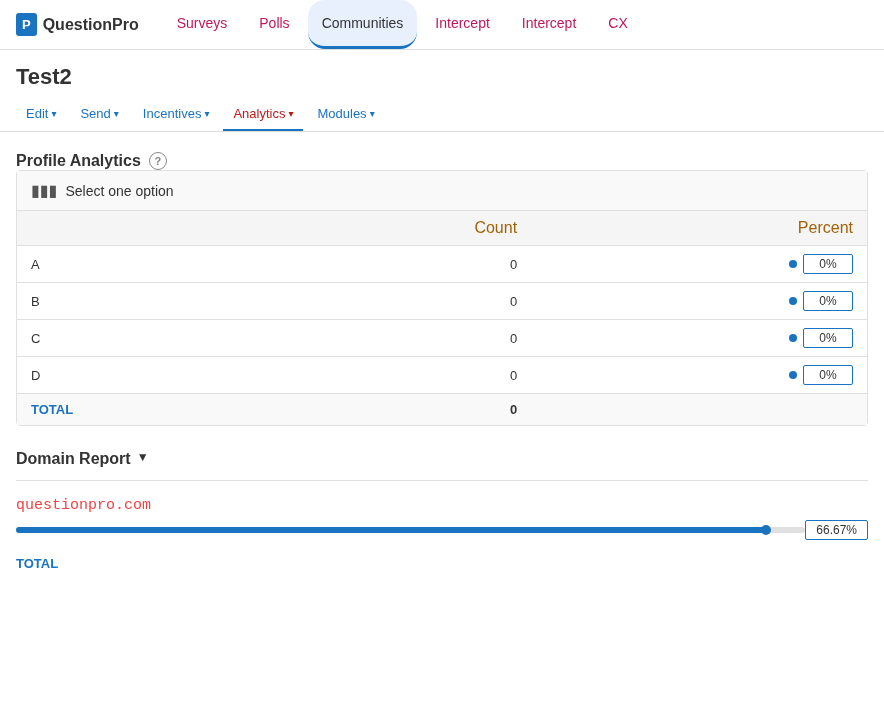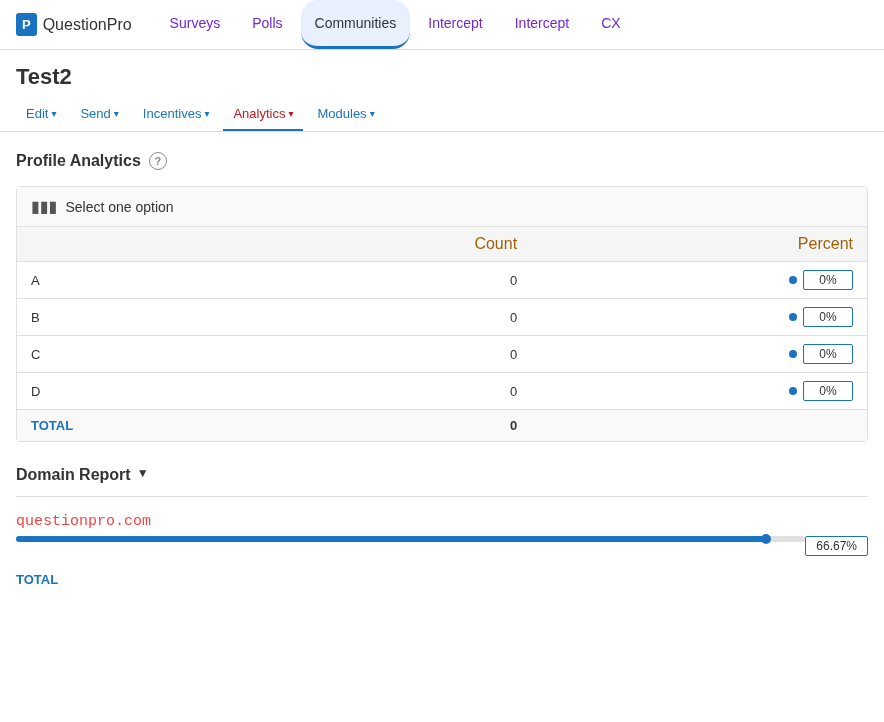--- a/index.html
+++ b/index.html
@@ -26,37 +26,37 @@
       font-size: 13px;
       padding: 4px 6px;
       border-radius: 3px;
       margin-right: 6px;
       display: flex;
       align-items: center;
       justify-content: center;
     }
     .logo-text {
       font-size: 16px;
-      font-weight: normal;
+      font-weight: bold;
       color: #333;
     }
     .nav-items {
       display: flex;
       align-items: center;
       height: 100%;
       gap: 4px;
     }
     .nav-item {
       padding: 0 14px;
       height: 100%;
       display: flex;
       align-items: center;
       cursor: pointer;
       font-size: 14px;
-      color: #6d28d9;
+      color: #be185d;
       border-bottom: 3px solid transparent;
       white-space: nowrap;
     }
     .nav-item.active {
       color: #333;
       background: #e8f0fe;
       border-bottom: 3px solid #1a73c1;
       border-radius: 17px;
     }
 
@@ -98,21 +98,20 @@
     .content {
       padding: 20px 16px;
     }
 
     .section-title {
       font-size: 16px;
       font-weight: bold;
       display: flex;
       align-items: center;
       gap: 8px;
-      margin-bottom: 16px;
     }
     .help-icon {
       display: inline-flex;
       align-items: center;
       justify-content: center;
       width: 18px;
       height: 18px;
       border-radius: 50%;
       border: 1px solid #888;
       font-size: 11px;
@@ -226,20 +225,21 @@
       margin-bottom: 16px;
     }
     .domain-label {
       font-size: 15px;
       color: #ef4444;
       margin-bottom: 6px;
       font-family: Liberation Mono, monospace;
     }
     .bar-container {
       display: flex;
+      align-items: center;
       gap: 0;
     }
     .bar-track {
       flex: 1;
       height: 6px;
       background: #e0e0e0;
       border-radius: 3px;
       position: relative;
     }
     .bar-fill {

